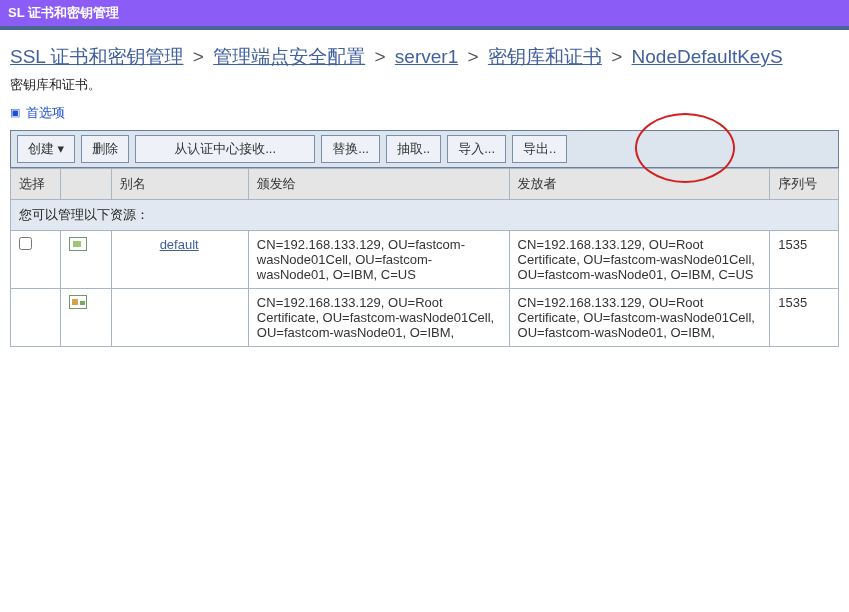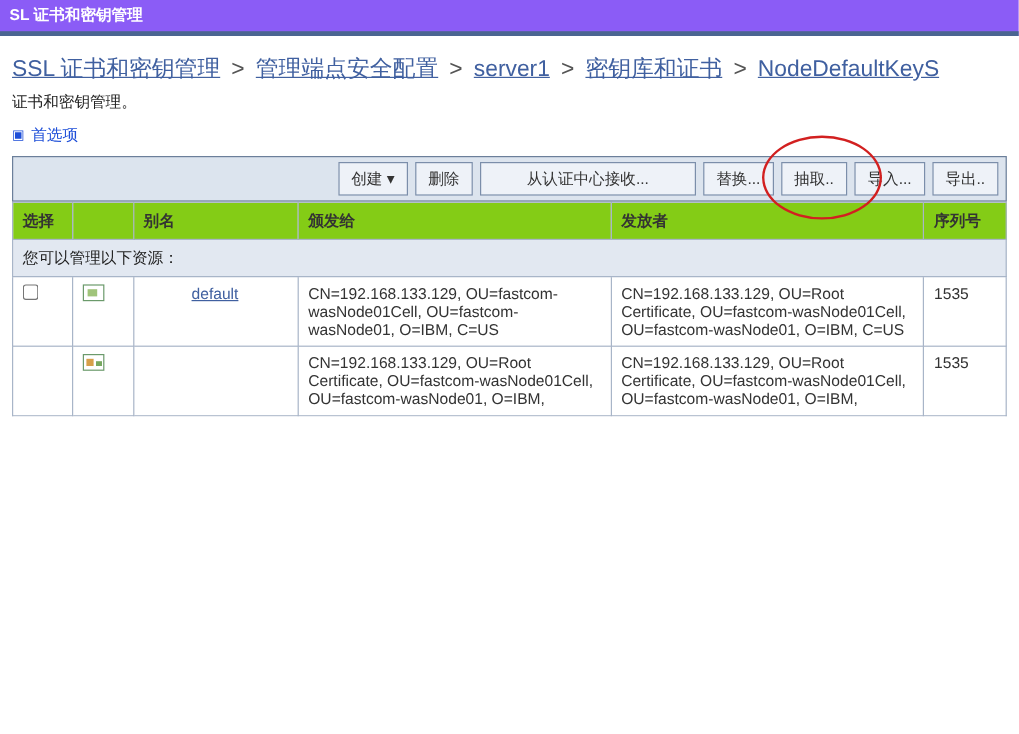--- a/index.html
+++ b/index.html
@@ -51,21 +51,20 @@
       margin-right: 2px;
     }
     .toolbar {
       display: flex;
       align-items: stretch;
       border: 1px solid #6b7f9a;
       background: #dce4ee;
       padding: 4px 6px;
       gap: 6px;
       position: relative;
-      justify-content: flex-end;
     }
     .btn {
       background: #eef2f8;
       border: 1px solid #7b8eaa;
       padding: 4px 10px;
       font-size: 13px;
       color: #333;
       cursor: pointer;
       white-space: nowrap;
     }
@@ -87,22 +86,22 @@
     }
     table.data th, table.data td {
       border: 1px solid #a8b5c8;
       padding: 6px 8px;
       text-align: left;
       vertical-align: top;
       font-size: 13px;
       word-break: break-word;
     }
     table.data th {
-      background: #84cc16;
-      font-weight: bold;
+      background: #e5e5e5;
+      font-weight: normal;
       color: #333;
     }
     .col-sel { width: 44px; }
     .col-ico { width: 44px; }
     .col-alias { width: 120px; }
     .col-iss-to { width: 228px; }
     .col-iss-by { width: 228px; }
     .col-serial { width: 60px; }
     .section-row td {
       background: #e2e8f1;
@@ -157,21 +156,21 @@
     <span class="sep">&gt;</span>
     <a href="#">管理端点安全配置</a>
     <span class="sep">&gt;</span>
     <a href="#">server1</a>
     <span class="sep">&gt;</span>
     <a href="#">密钥库和证书</a>
     <span class="sep">&gt;</span>
     <a href="#">NodeDefaultKeyS</a>
   </div>
 
-  <div class="subtitle-line">证书和密钥管理。</div>
+  <div class="subtitle-line">密钥库和证书。</div>
 
   <div class="preferences-line">
     <span class="pref-icon">▣</span>
     <span>首选项</span>
   </div>
 
   <div class="toolbar">
     <button class="btn"><span>创建</span> ▾</button>
     <button class="btn">删除</button>
     <button class="btn wide">从认证中心接收...</button>

